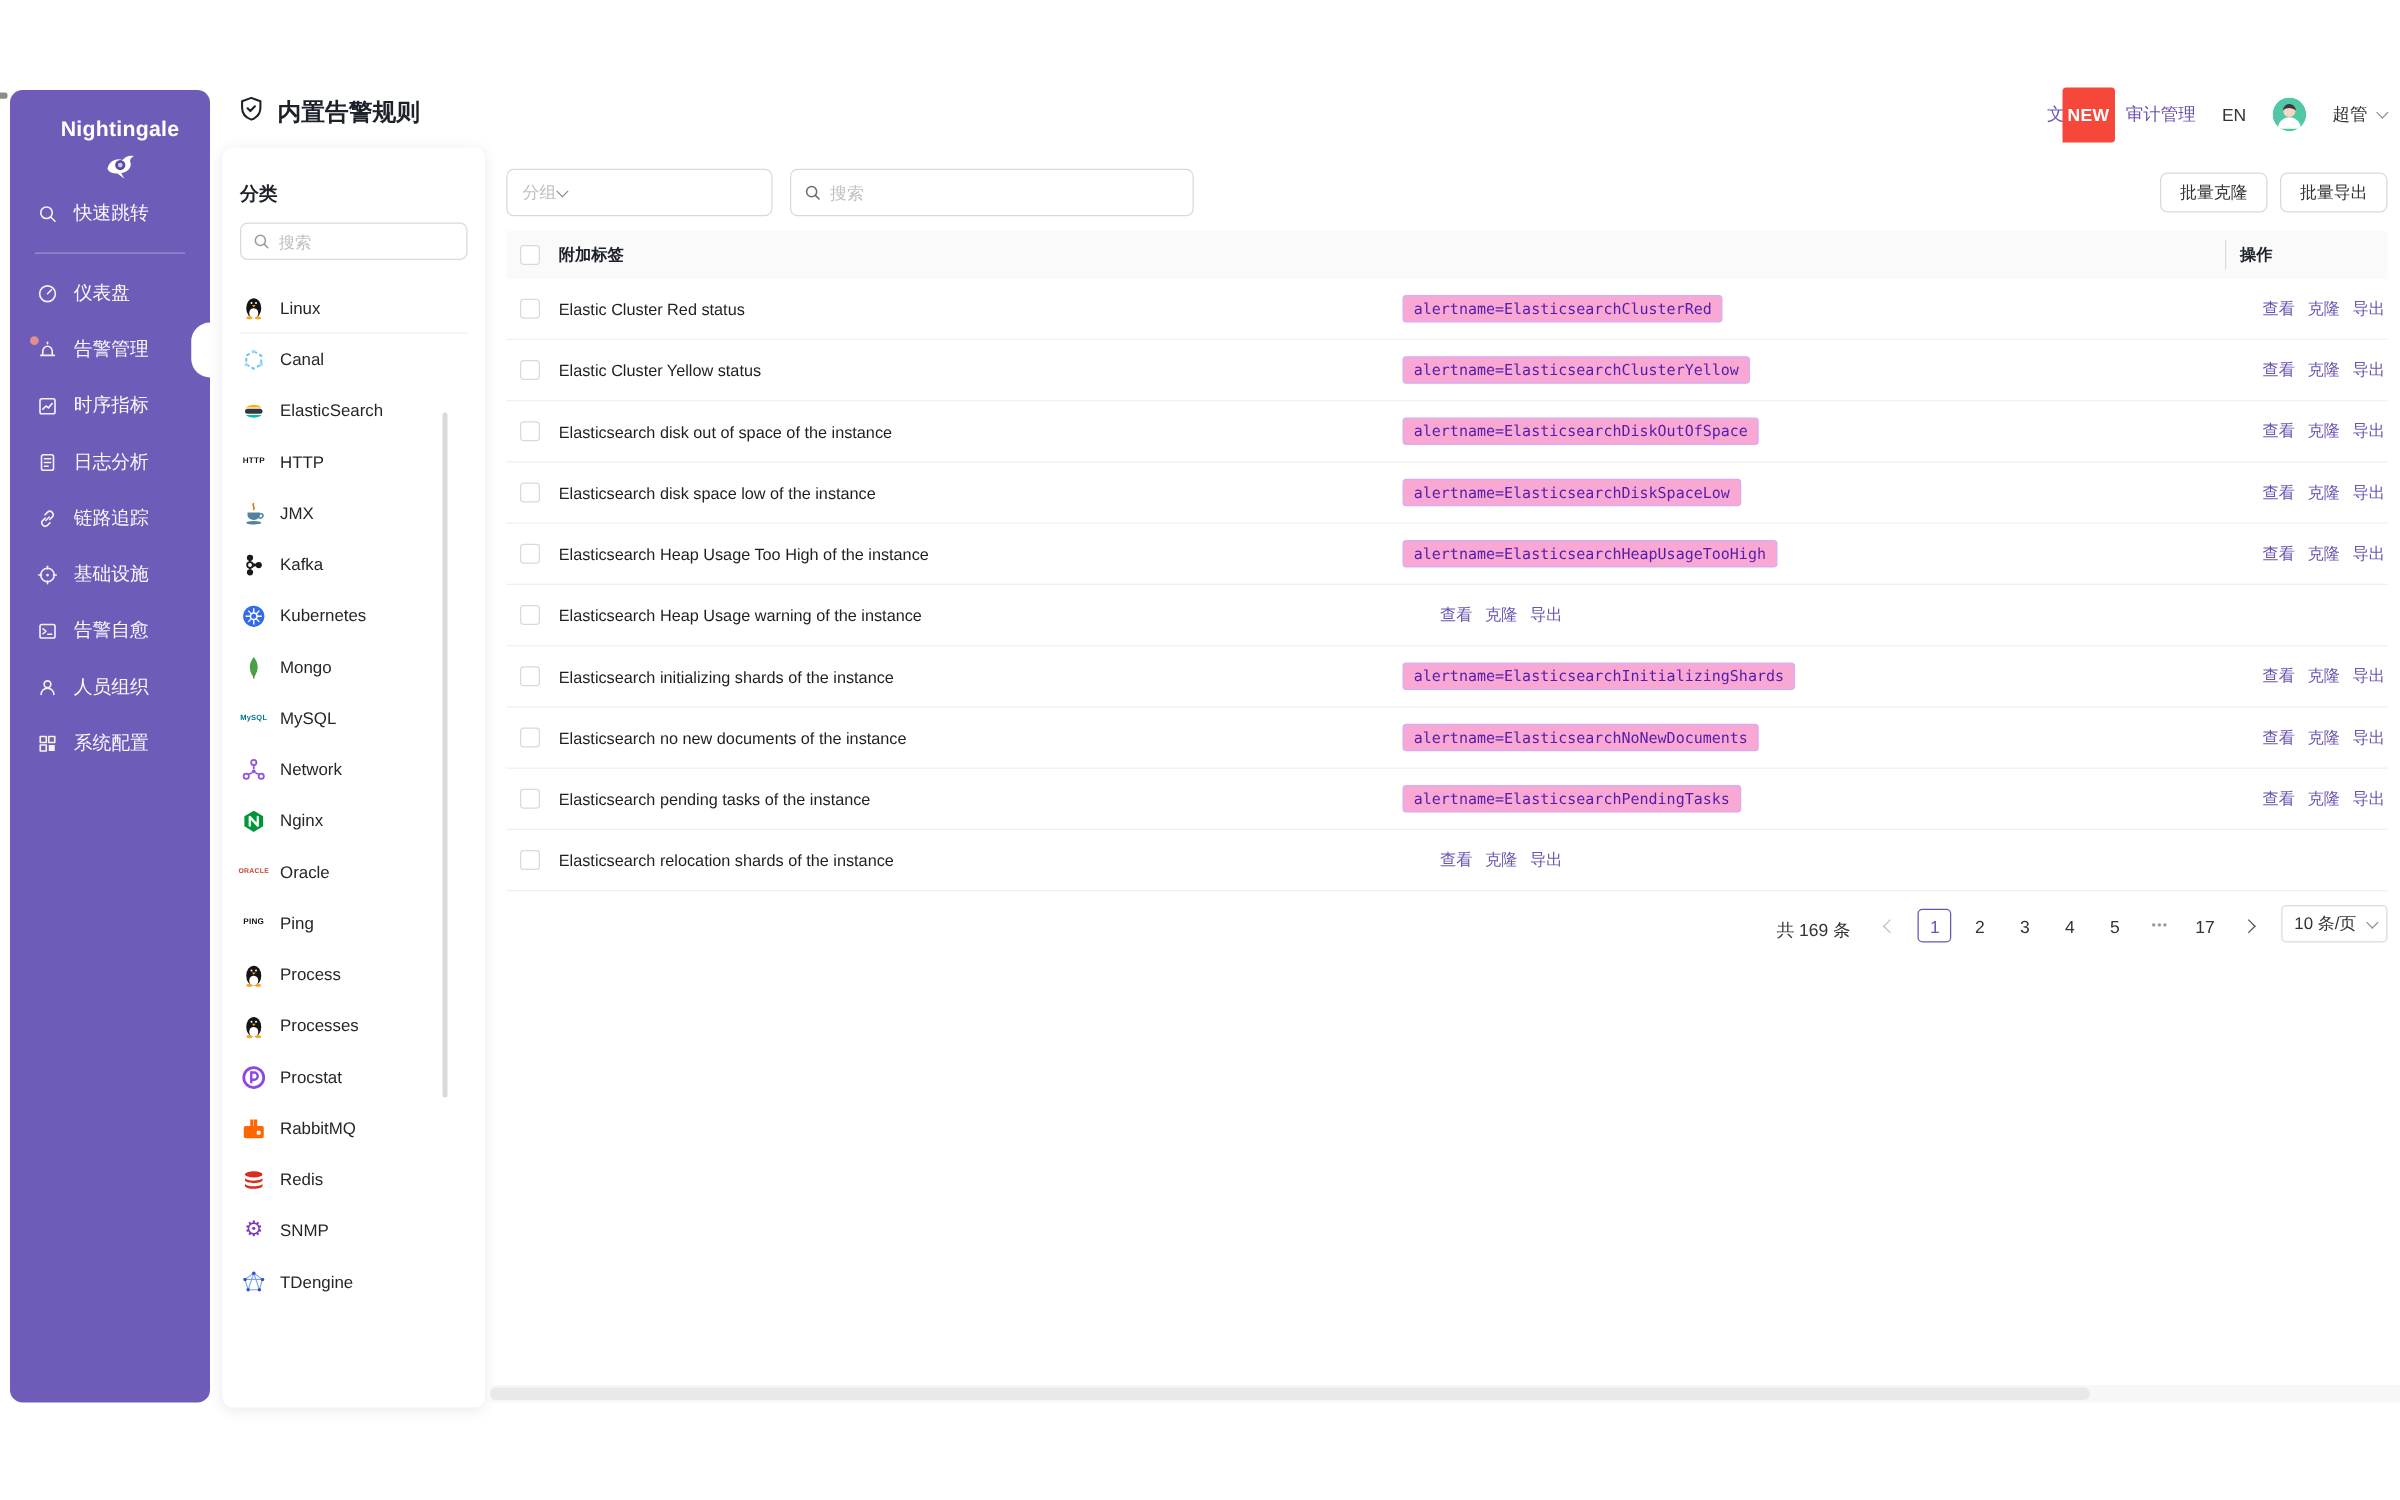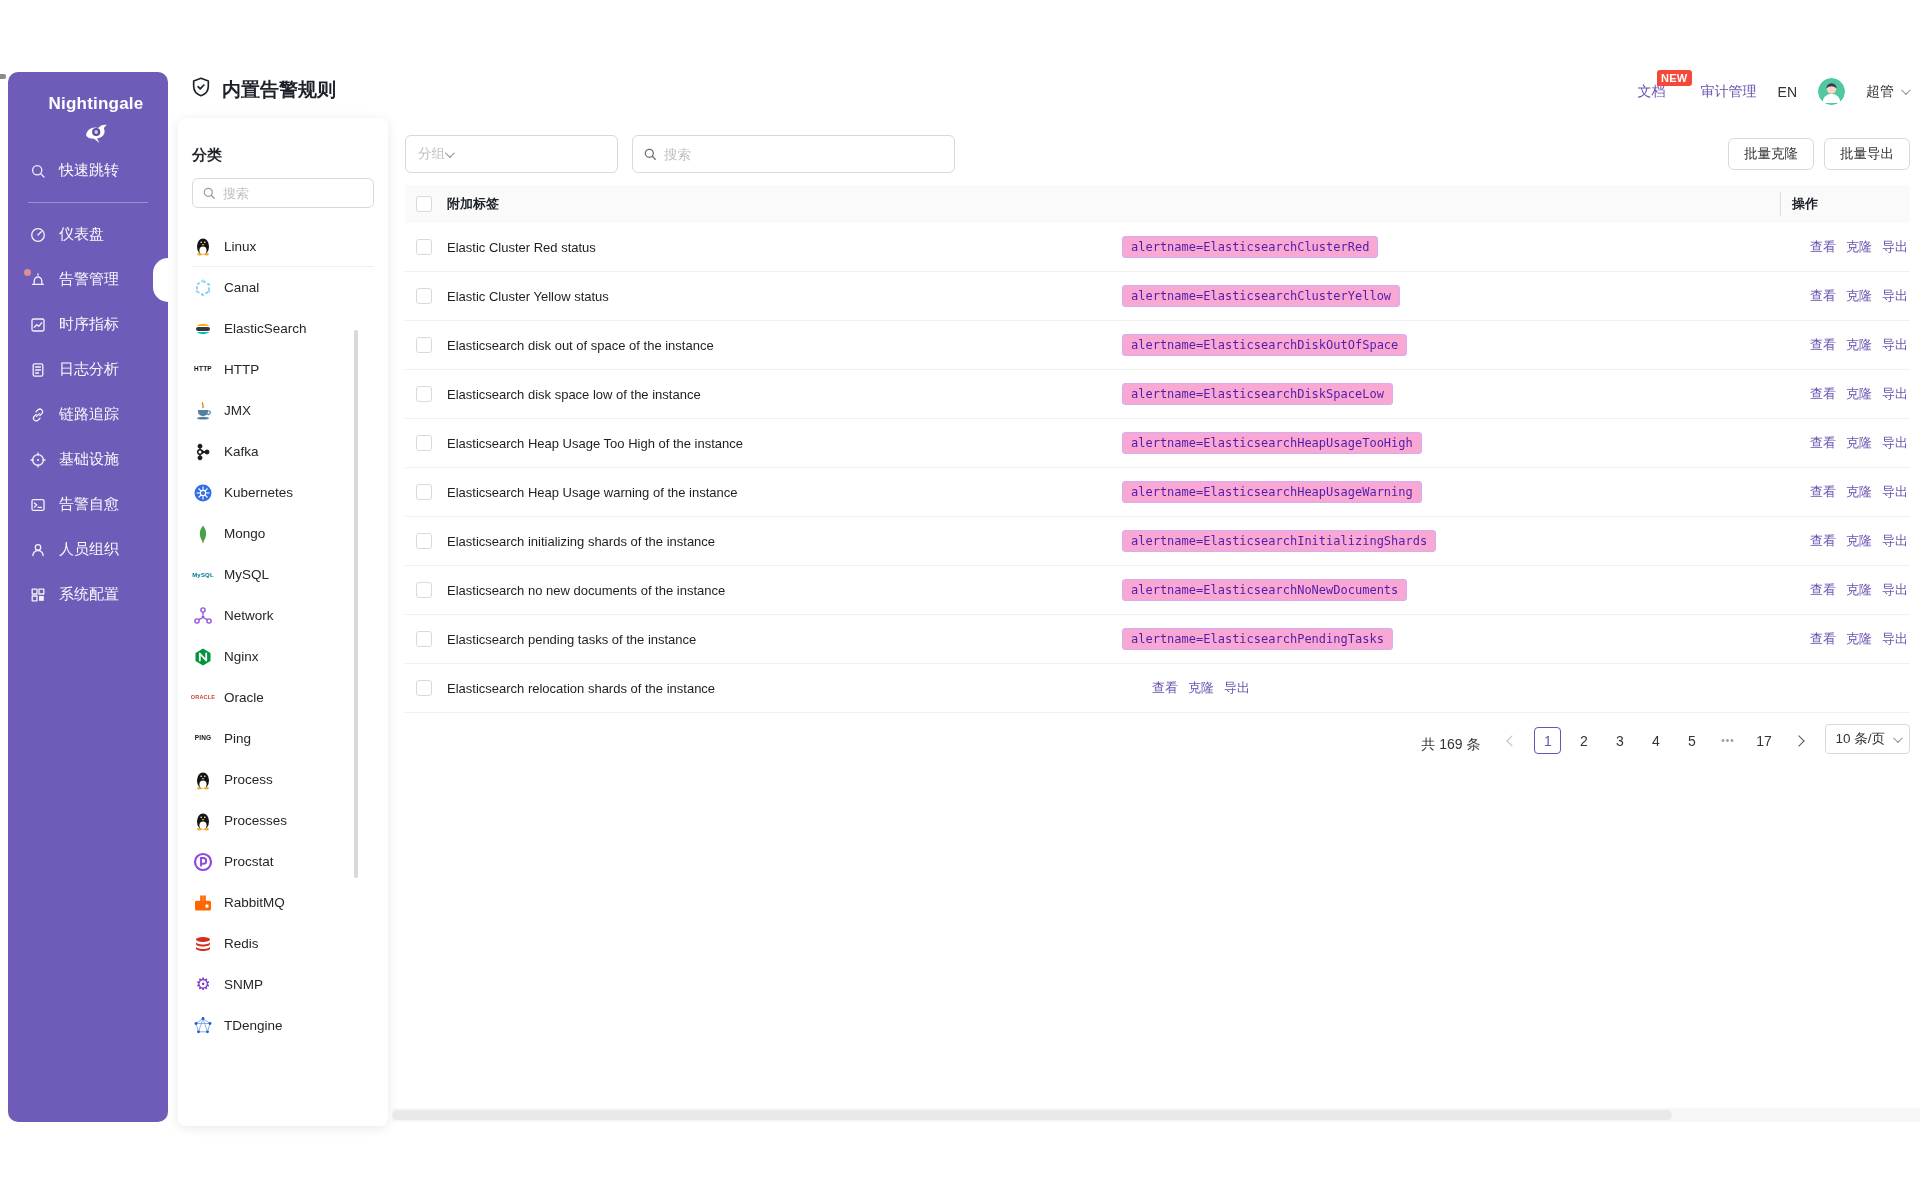--- a/index.html
+++ b/index.html
@@ -22,21 +22,21 @@
   .alert-dot { position:absolute; left:-6px; top:-3px; width:7px; height:7px; border-radius:50%; background:#DE8F8F; }
   .notch { position:absolute; right:0; top:50%; transform:translateY(-50%);
     width:15px; height:44px; background:#fff; border-radius:22px 0 0 22px; }
 
   
   .page-title { position:absolute; left:190px; top:76px; display:flex; align-items:center; gap:10px;
     font-size:19px; font-weight:bold; color:#1d2129; }
   .header-right { position:absolute; right:12px; top:78px; display:flex; align-items:center; gap:21px; font-size:14px; }
   .hlink { color:#6C53B1; cursor:pointer; position:relative; }
   .new-badge { position:absolute; top:-13px; right:-26px; background:#f5483b; color:#fff;
-    font-size:11px; font-weight:bold; padding:2px 4px; border-radius:3px 3px 3px 0; letter-spacing:.3px; }
+    font-size:14px; font-weight:bold; padding:14px 4px; border-radius:3px 3px 3px 0; letter-spacing:.3px; }
   .lang { color:#333; cursor:pointer; }
   .avatar { width:27px; height:27px; border-radius:50%; overflow:hidden; display:flex; cursor:pointer; }
   .user { display:flex; align-items:center; gap:7px; color:#333; cursor:pointer; }
   .caret { width:7px; height:7px; border-right:1.4px solid #8a8a8a; border-bottom:1.4px solid #8a8a8a;
     transform:rotate(45deg) translateY(-2px); }
 
   
   .cat-card { position:absolute; left:178px; top:118px; width:210px; height:1008px; background:#fff;
     border-radius:8px; box-shadow:0 2px 12px rgba(0,0,0,.09); padding:16px 14px; }
   .cat-title { font-size:15px; font-weight:bold; color:#1d2129; margin-top:12px; }
@@ -591,21 +591,20 @@
           <a>克隆</a>
           <a>导出</a>
         </span>
       </span>
   </div>
   <div class="trow">
     <span class="col-cb">
         <span class="cb"></span>
       </span>
     <span class="col-name">Elasticsearch Heap Usage warning of the instance</span>
-    <span class="col-tags"><span class="tag">alertname=ElasticsearchHeapUsageWarning</span></span>
     <span class="col-ops">
         <span class="ops-links">
           <a>查看</a>
           <a>克隆</a>
           <a>导出</a>
         </span>
       </span>
   </div>
   <div class="trow">
     <span class="col-cb">

